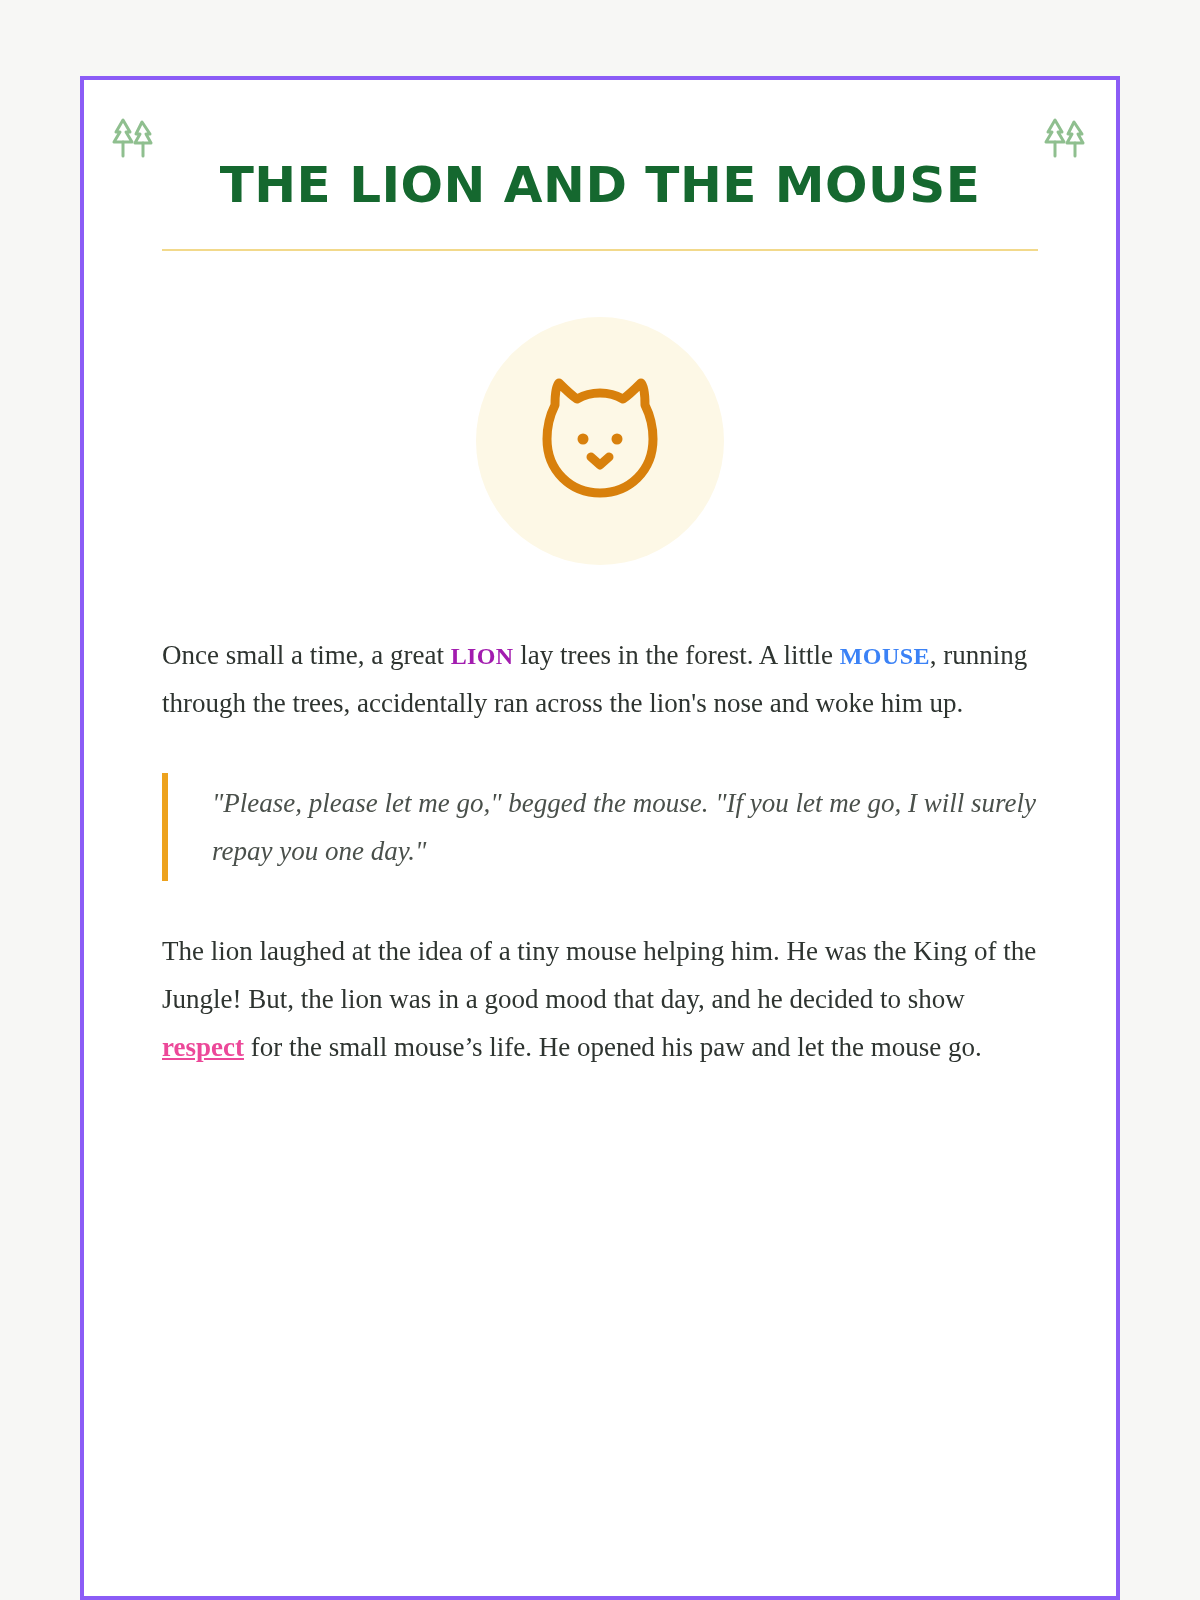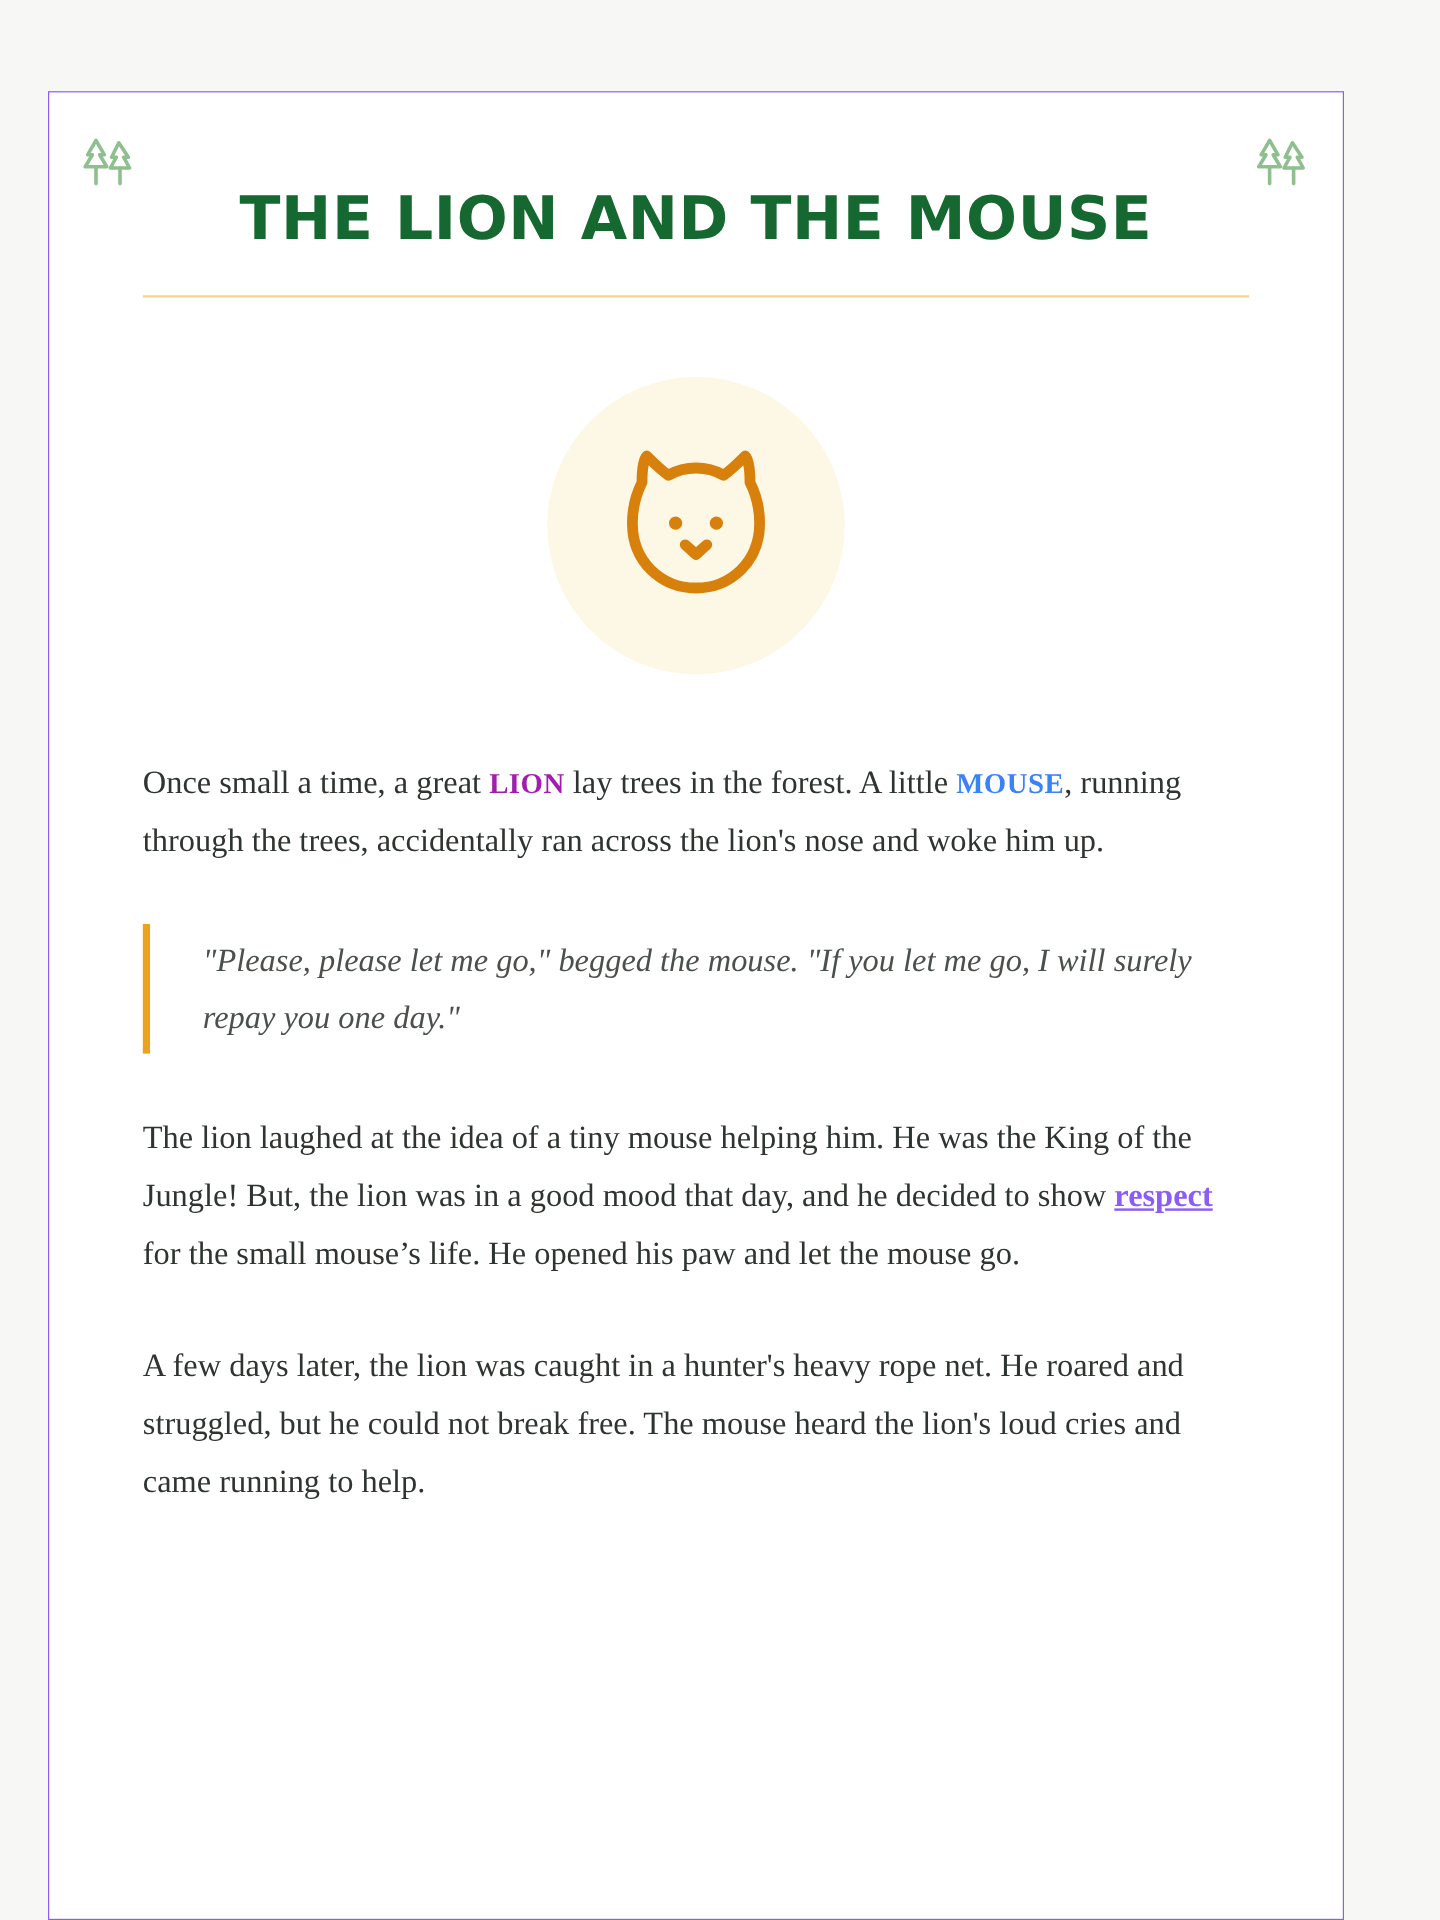--- a/index.html
+++ b/index.html
@@ -5,23 +5,23 @@
   * { box-sizing: border-box; }
   html, body {
     margin: 0;
     padding: 0;
     width: 1200px;
     background: #f7f7f5;
     font-family: "Liberation Serif", serif;
   }
   .page {
     position: relative;
-    margin: 76px 80px 0 40px;
+    margin: 76px 80px 0 80px;
     background: #ffffff;
-    border: 1px solid #8b5cf6;
+    border: 4px solid #8b5cf6;
     min-height: 1524px;
     padding: 28px 78px 60px 78px;
     overflow: hidden;
   }
 
   
   .tree-icon {
     position: absolute;
     top: 32px;
     width: 52px;
@@ -93,21 +93,21 @@
     font-size: 24px;
     letter-spacing: 0.4px;
   }
   .kw-mouse {
     color: #3b82f6;
     font-weight: bold;
     font-size: 24px;
     letter-spacing: 0.4px;
   }
   .kw-respect {
-    color: #8b5cf6;
+    color: #ec4899;
     font-weight: bold;
     text-decoration: underline;
   }
 
   blockquote.quote {
     margin: 0 0 46px 0;
     padding: 6px 0 6px 44px;
     border-left: 6px solid #eda21d;
     font-style: italic;
     font-size: 27px;
@@ -162,18 +162,15 @@
 
 
     <blockquote class="quote">
       <span>"Please, please let me go," begged the mouse. "If you let me go, I will surely repay you one day."</span>
     </blockquote>
 
     <p class="para">
       <span>The lion laughed at the idea of a tiny mouse helping him. He was the King of the Jungle! But, the lion was in a good mood that day, and he decided to show </span><span class="kw-respect">respect</span><span> for the small mouse’s life. He opened his paw and let the mouse go.</span>
     </p>
 
-    <p class="para">
-      <span>A few days later, the lion was caught in a hunter's heavy rope net. He roared and struggled, but he could not break free. The mouse heard the lion's loud cries and came running to help.</span>
-    </p>
 
   </div>
 </div>
 
 </body></html>

